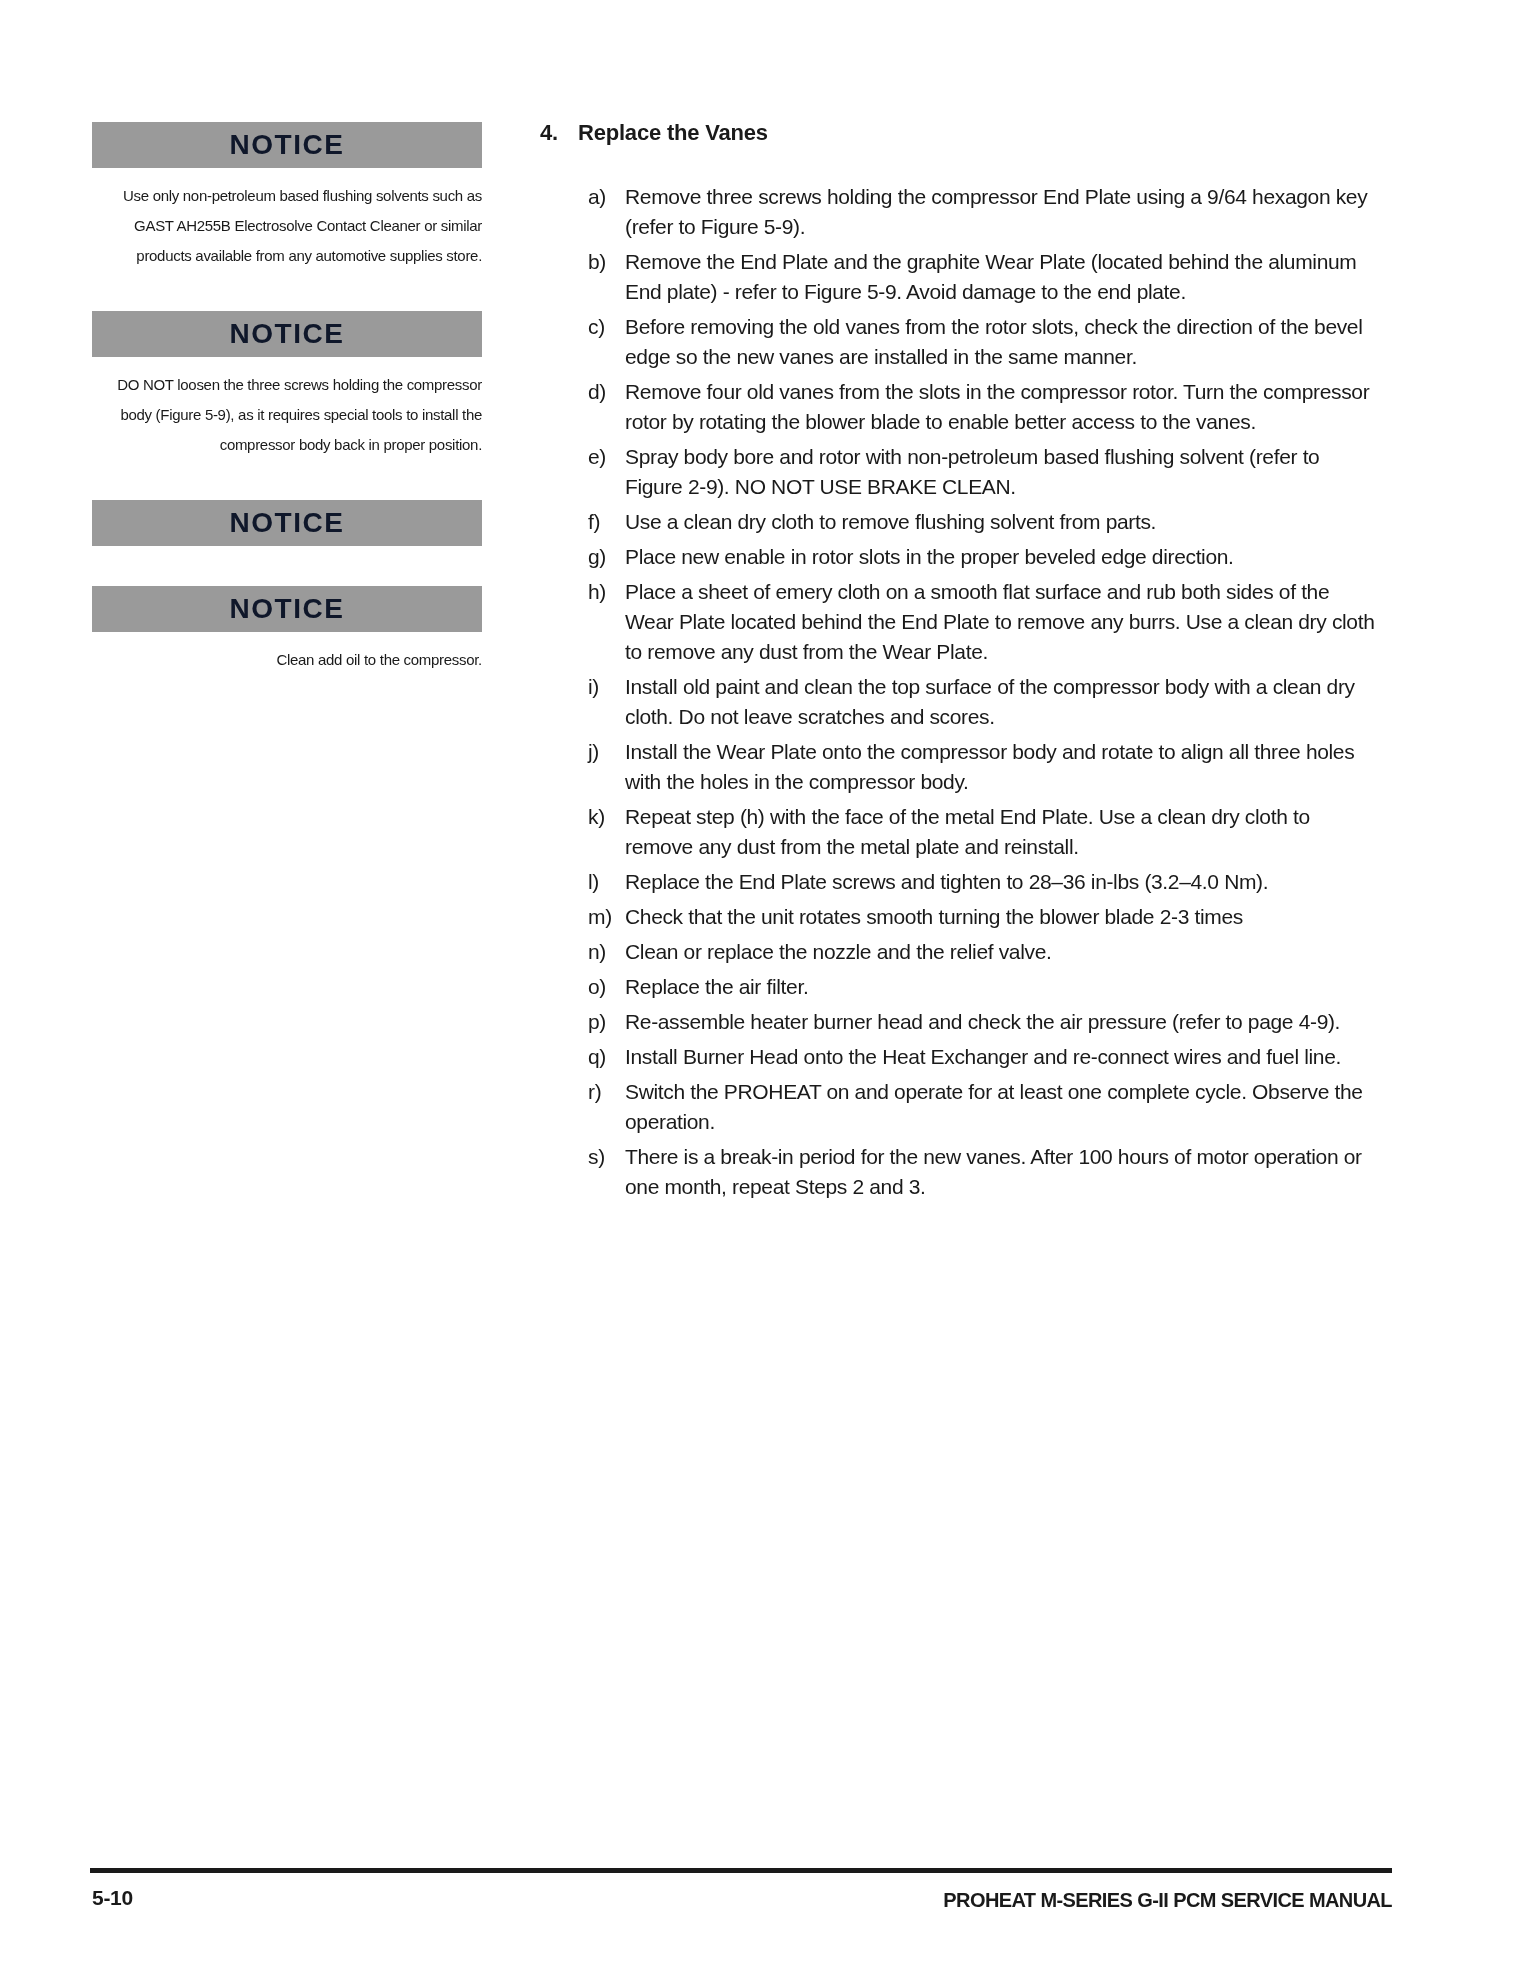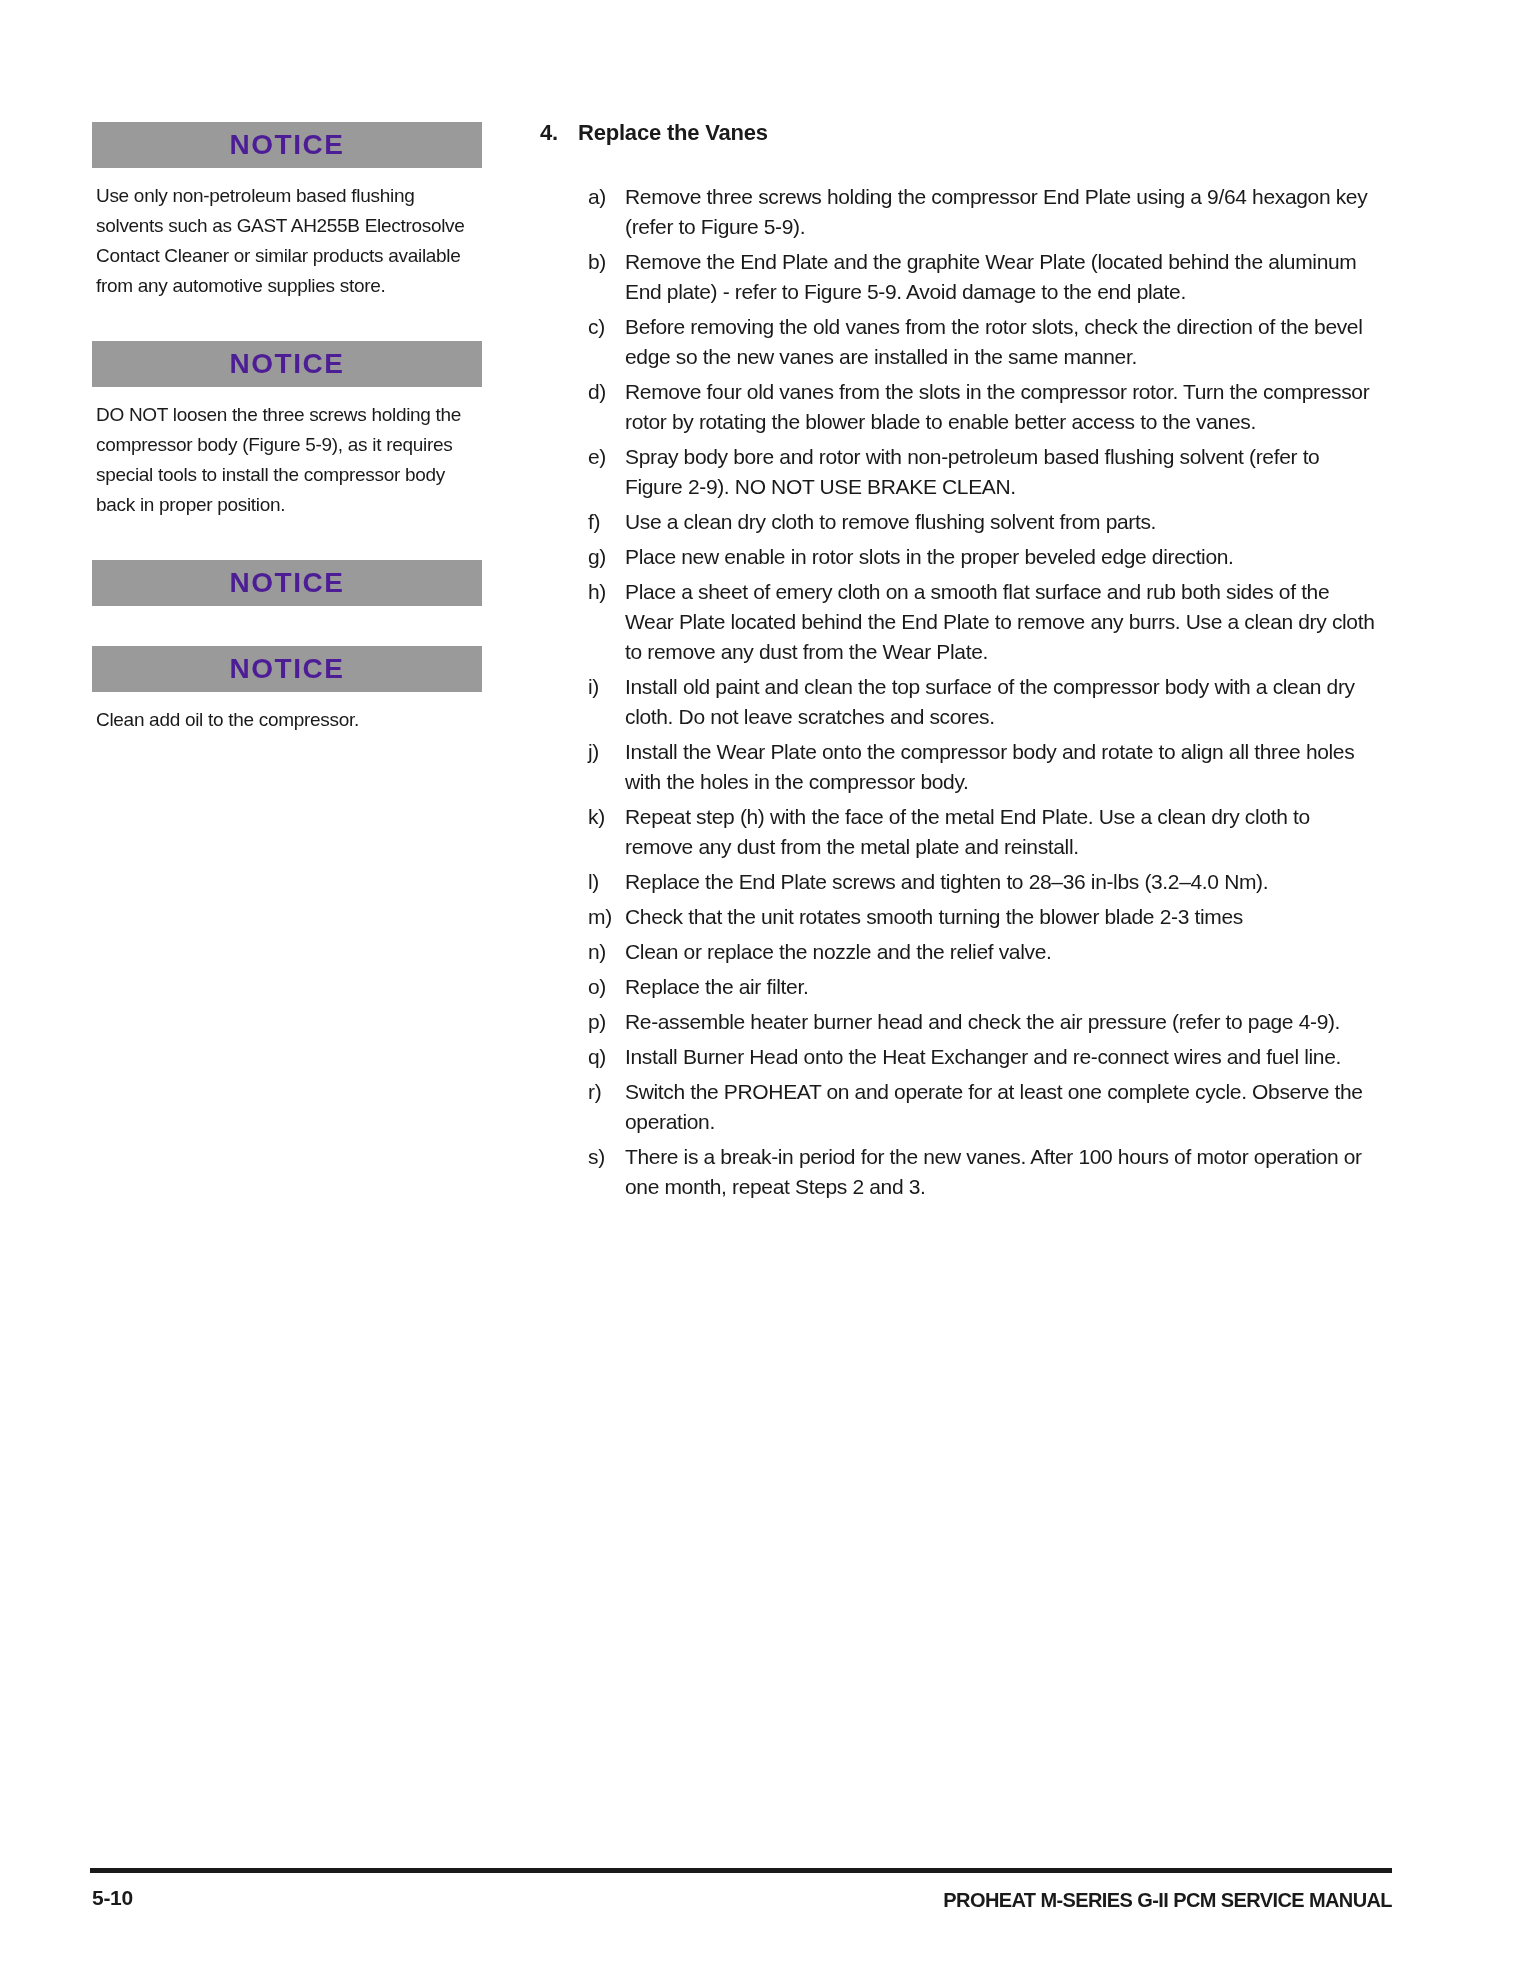--- a/index.html
+++ b/index.html
@@ -22,30 +22,31 @@
   }
   .notice { margin-bottom: 40px; }
   .notice-bar {
     height: 46px;
     background: #9a9a9a;
     display: flex;
     align-items: center;
     justify-content: center;
   }
   .notice-bar span {
-    color: #4c1d95;
+    color: #0f172a;
     font-weight: bold;
     font-size: 28px;
     letter-spacing: 1.5px;
   }
   .notice-body {
-    margin: 13px 0 0 4px;
-    font-size: 19px;
+    margin: 13px 0 0 15px;
+    font-size: 15px;
     line-height: 30px;
     letter-spacing: -0.3px;
+    text-align: right;
   }
 
   
   .proc-col {
     position: absolute;
     left: 540px;
     top: 118px;
     width: 860px;
   }
   .proc-heading {

